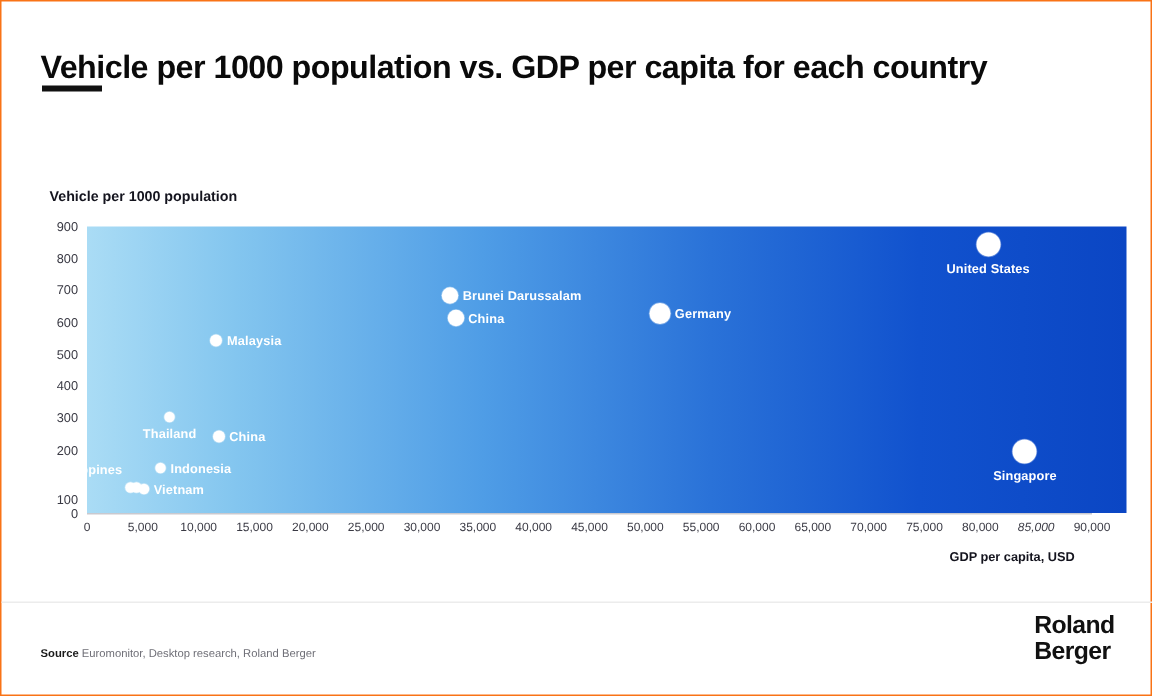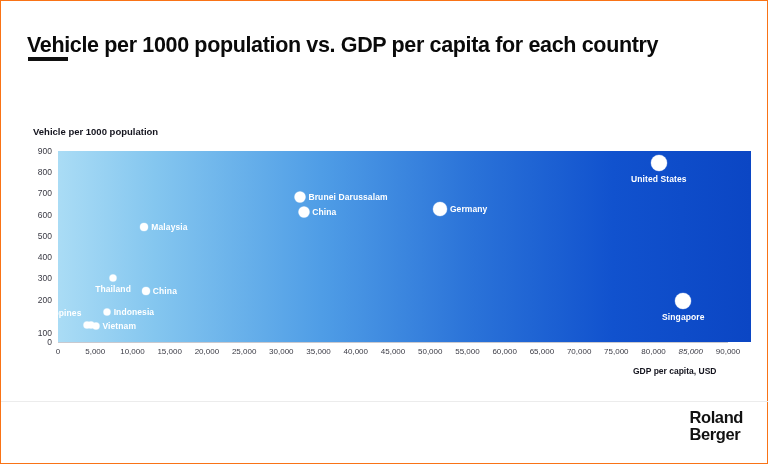--- a/index.html
+++ b/index.html
@@ -228,19 +228,23 @@
         <div class="dot" style="left: 29.0333px; top: 174.022px; width: 7px; height: 7px;"></div>
         <div class="point-label" style="left: 23.5333px; top: 157.022px; transform: translateX(-100%);">Philippines</div>
         <div class="dot" style="left: 37.9667px; top: 175.083px; width: 7px; height: 7px;"></div>
         <div class="point-label" style="left: 44.4667px; top: 170.083px;">Vietnam</div>
         <div class="dot" style="left: 32.9667px; top: 174.083px; width: 7px; height: 7px;"></div>
       </div>
   </div>
 
   <div id="footer-rule"></div>
 
+  <div id="source">
+    <b>Source</b>
+    <span>Euromonitor, Desktop research, Roland Berger</span>
+  </div>
 
   <div id="logo">
     <div>Roland</div>
     <div>Berger</div>
   </div>
 
 </div>
 
 </body></html>

